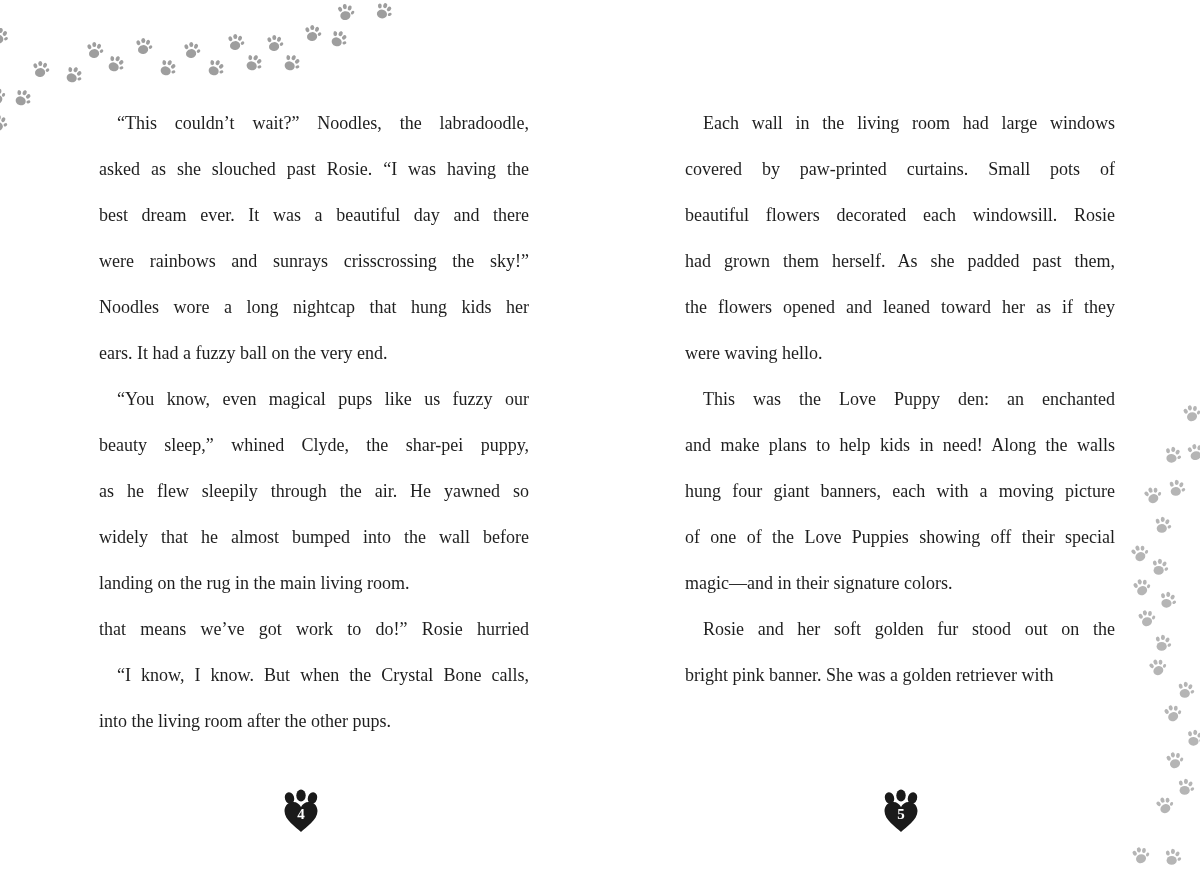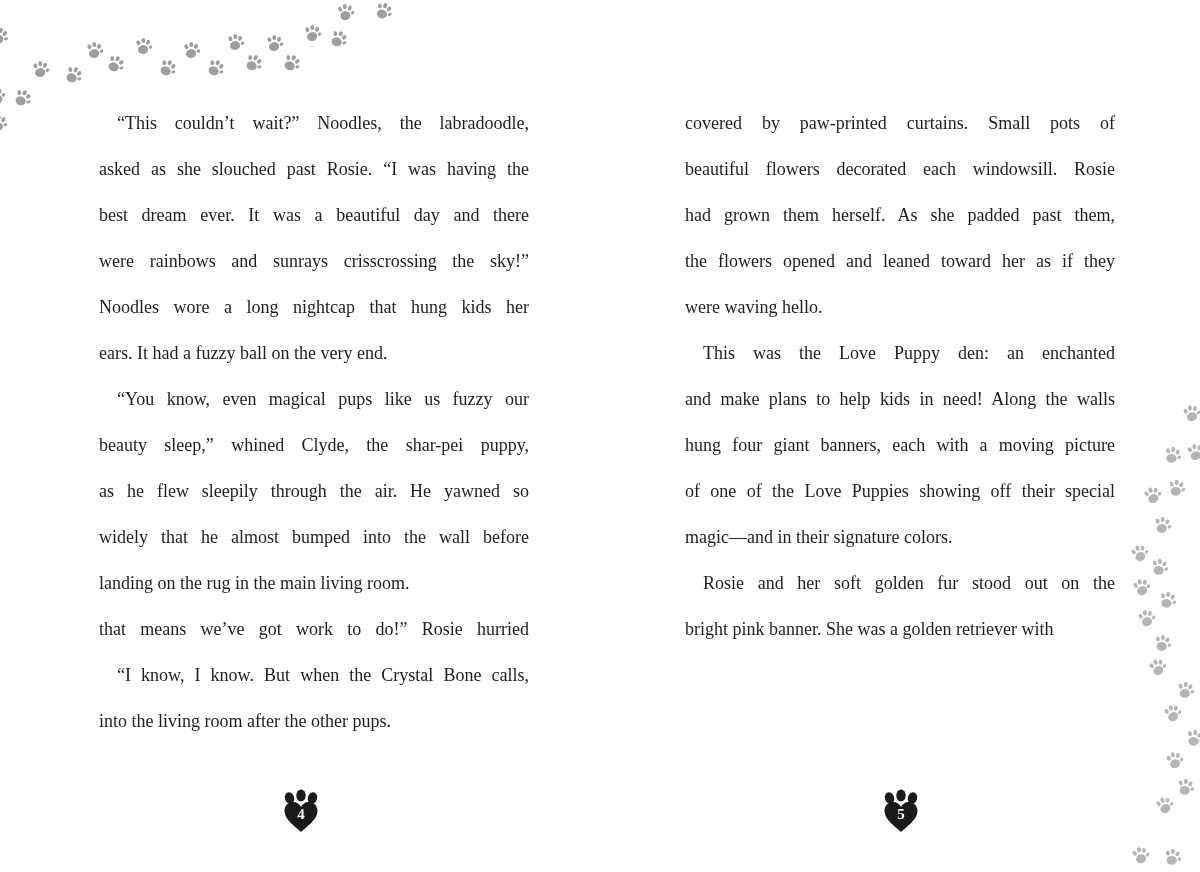--- a/index.html
+++ b/index.html
@@ -137,20 +137,21 @@
         <div class="line last">landing on the rug in the main living room.</div>
       </div>
       <div>
         <div class="line">that means we’ve got work to do!” Rosie hurried</div>
         <div class="line first">“I know, I know. But when the Crystal Bone calls,</div>
         <div class="line last">into the living room after the other pups.</div>
       </div>
     </div>
   <div class="page-text right">
       <div>
+        <div class="line first">Each wall in the living room had large windows</div>
         <div class="line">covered by paw-printed curtains. Small pots of</div>
         <div class="line">beautiful flowers decorated each windowsill. Rosie</div>
         <div class="line">had grown them herself. As she padded past them,</div>
         <div class="line">the flowers opened and leaned toward her as if they</div>
         <div class="line last">were waving hello.</div>
       </div>
       <div>
         <div class="line first">This was the Love Puppy den: an enchanted</div>
         <div class="line">and make plans to help kids in need! Along the walls</div>
         <div class="line">hung four giant banners, each with a moving picture</div>

